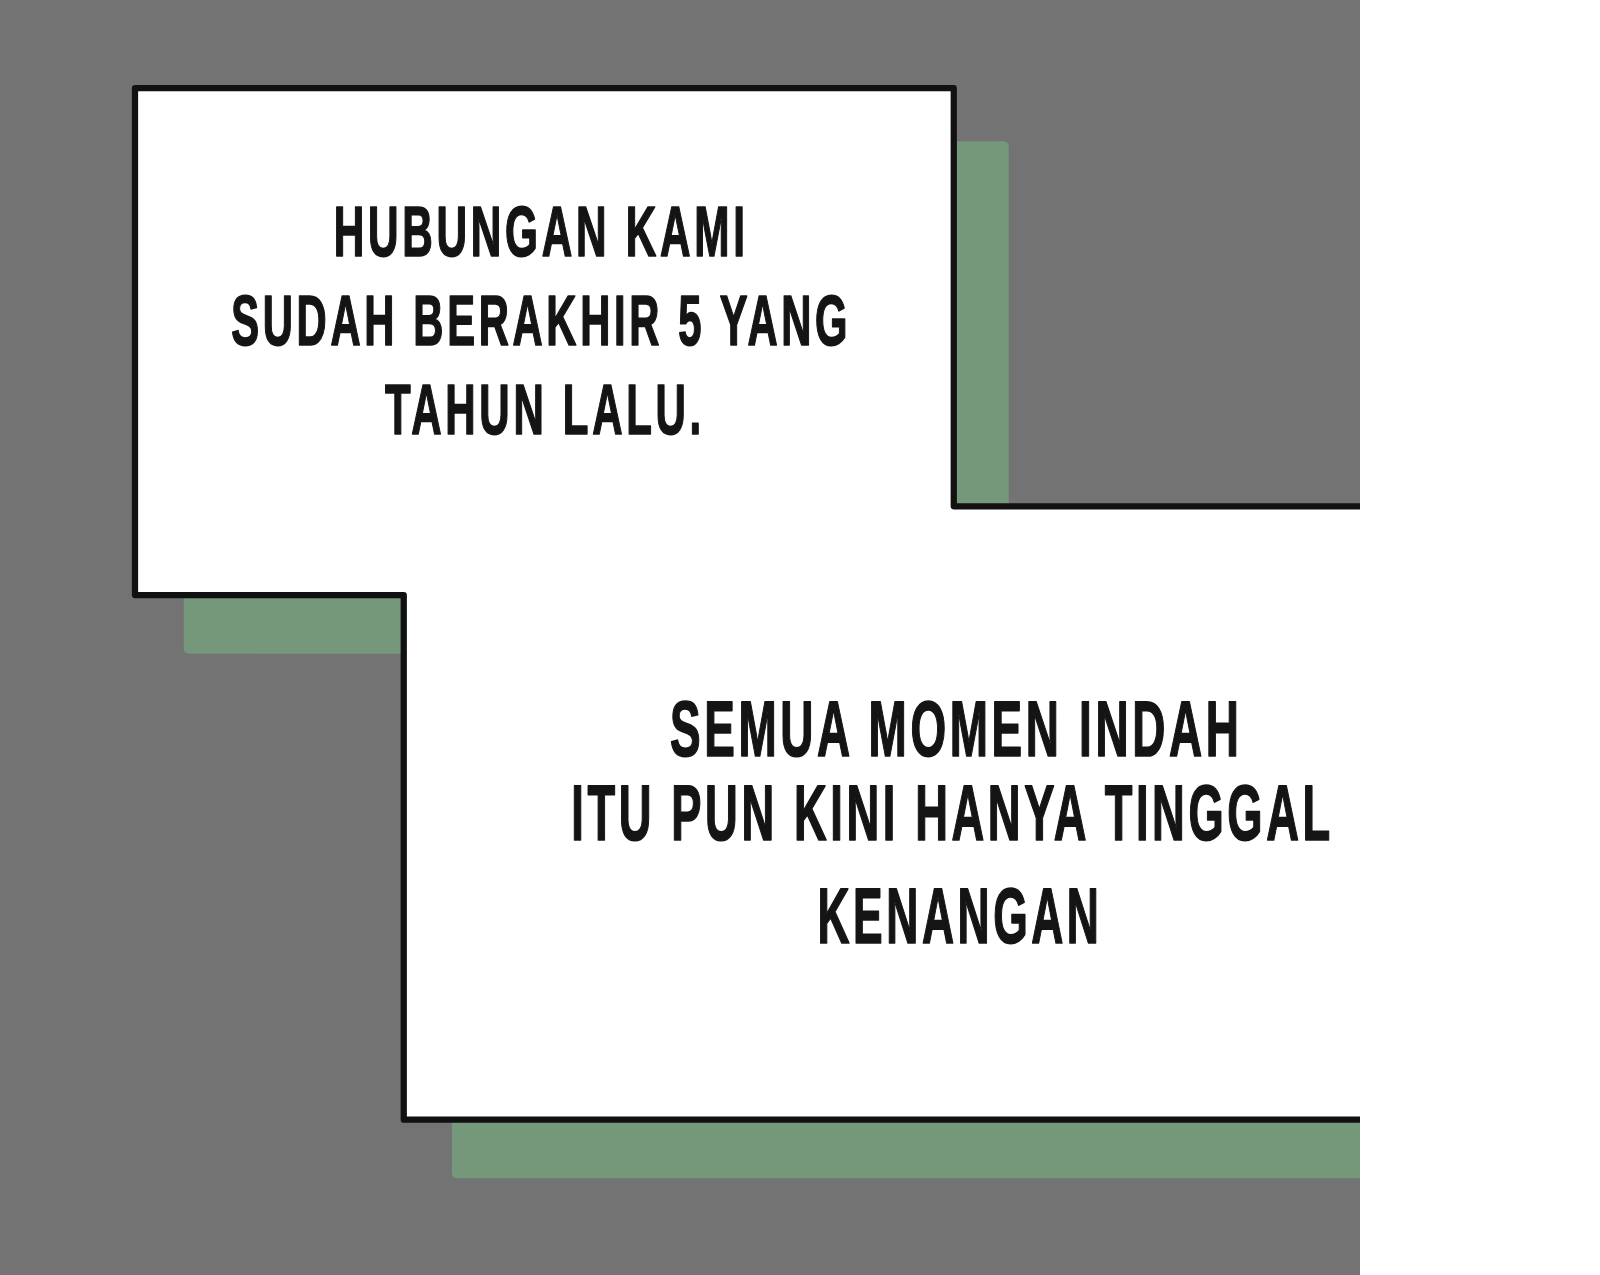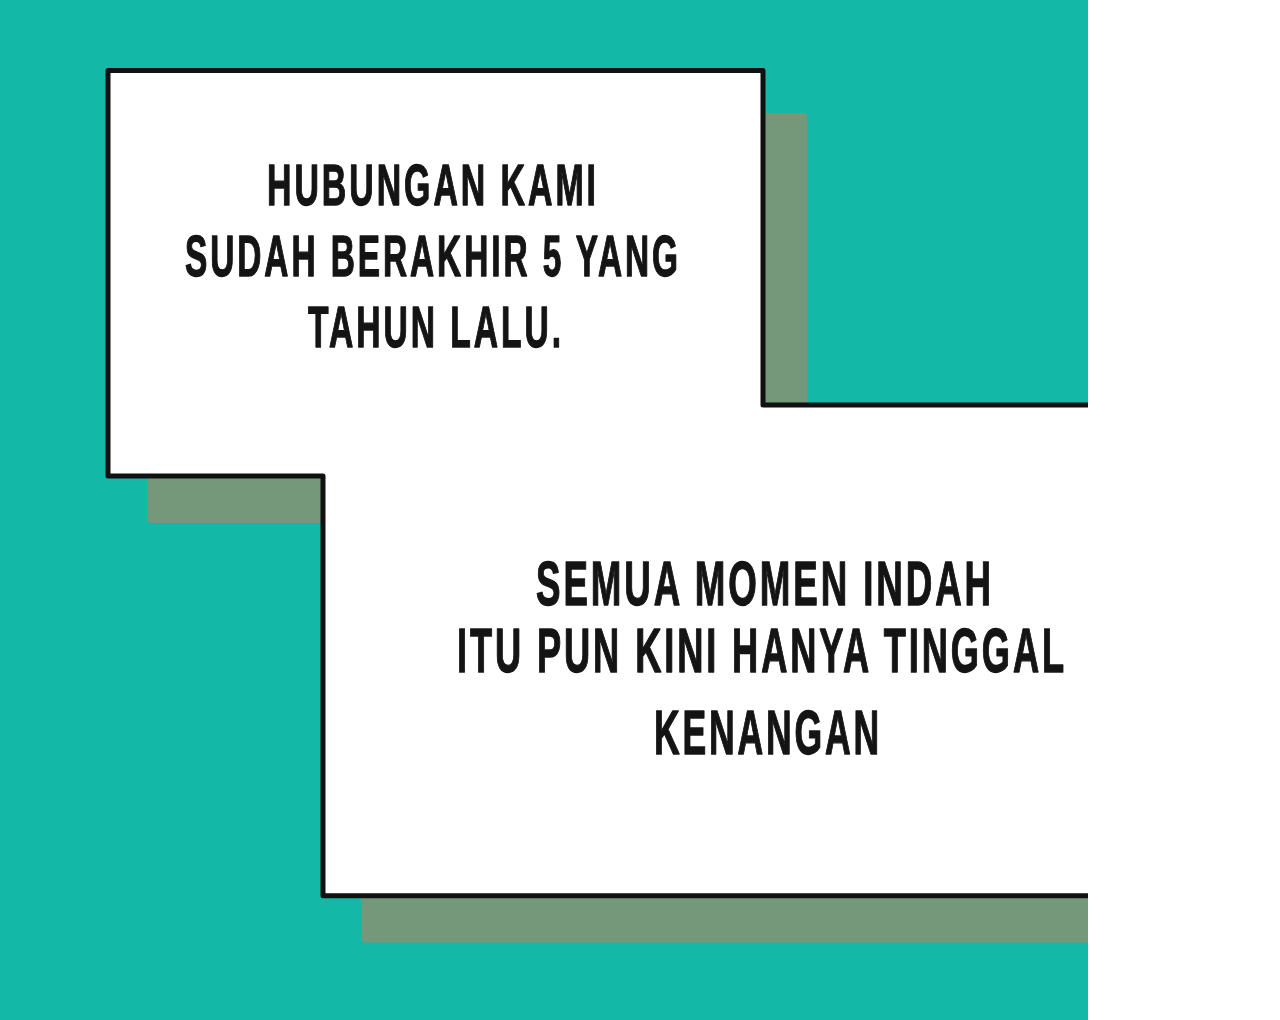--- a/index.html
+++ b/index.html
@@ -1,16 +1,16 @@
 <!DOCTYPE html>
 <html><head>
 <meta charset="utf-8">
 <style>
   html,body{margin:0;padding:0;background:#ffffff;}
-  .page{position:relative;width:1088px;height:1020px;overflow:hidden;background:#14b8a6;}
+  .page{position:relative;width:1088px;height:1020px;overflow:hidden;background:#737373;}
   svg text{font-family:"Liberation Sans",sans-serif;font-weight:bold;fill:#141414;stroke:#141414;stroke-width:1.3;stroke-linejoin:round;paint-order:stroke;}
 </style>
 </head>
 <body>
 
 <div class="page">
 <svg width="1280" height="1020" viewBox="0 0 1280 1020" xmlns="http://www.w3.org/2000/svg">
 
   <rect x="147" y="113" width="660" height="410" rx="4" fill="#75977a"></rect>
 

